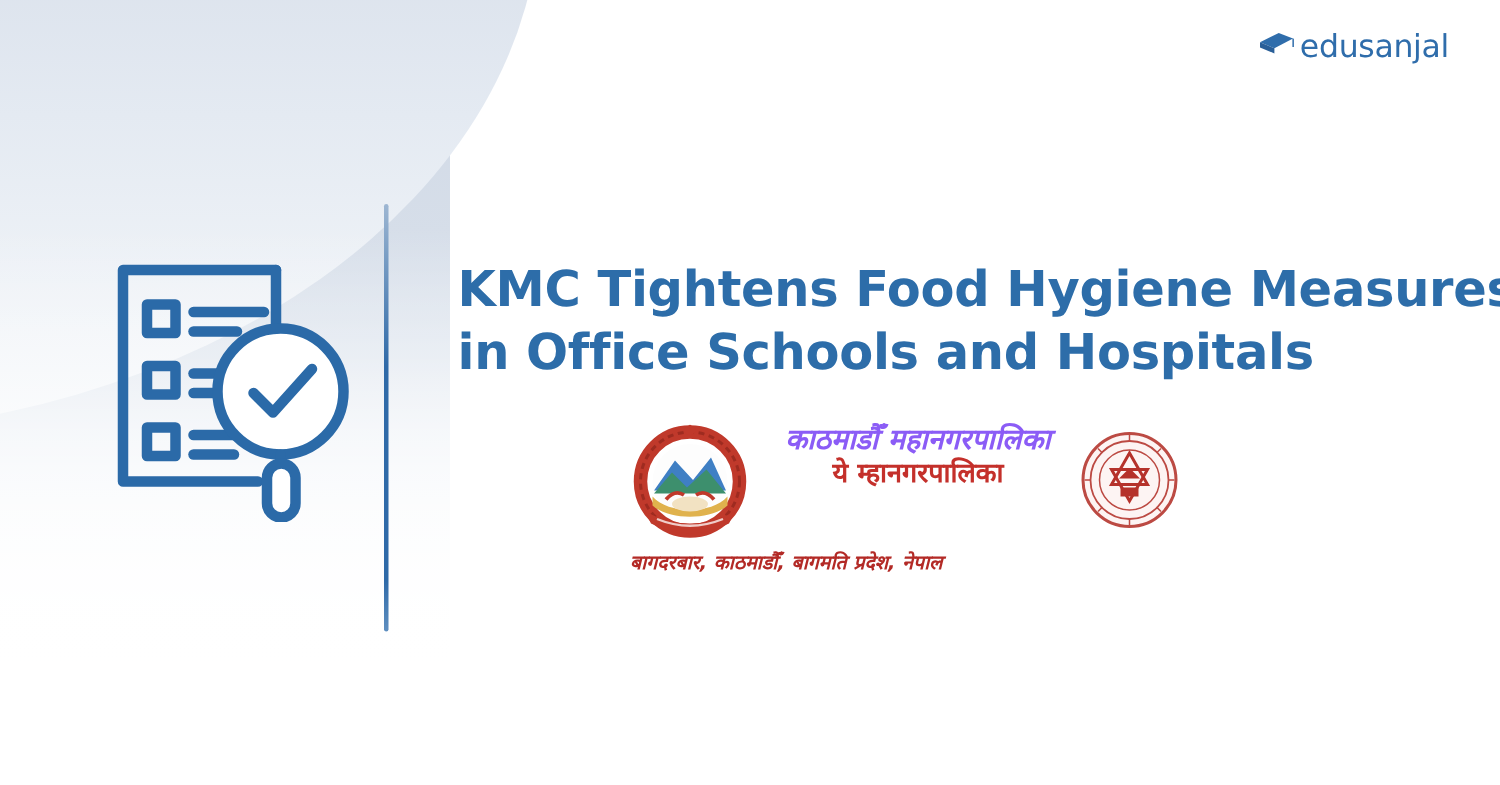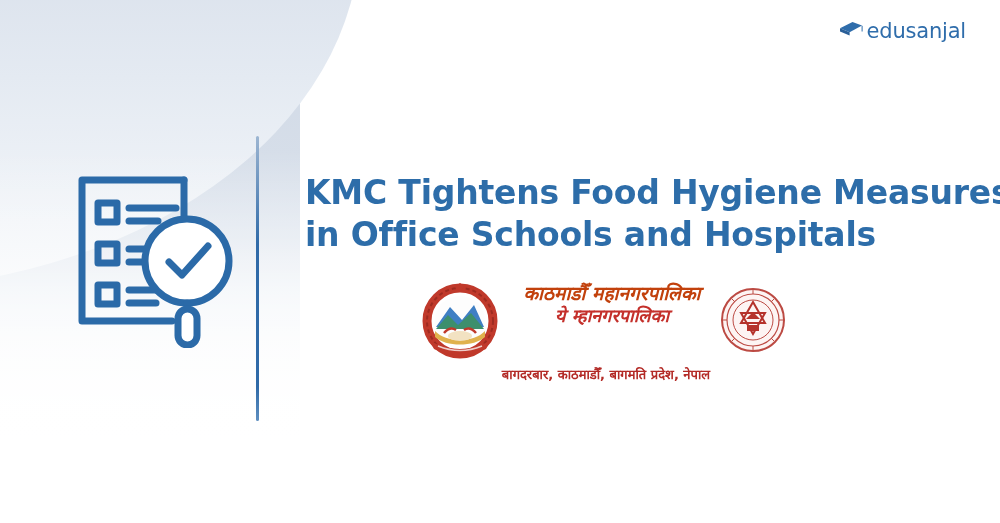--- a/index.html
+++ b/index.html
@@ -131,44 +131,43 @@
     letter-spacing: 0.1px;
     line-height: 1.2;
     margin-top: 4px;
     white-space: nowrap;
   }
   .kmc-np1 {
     font-family: "DejaVu Sans", sans-serif;
     font-size: 19px;
     font-weight: 700;
     font-style: italic;
-    color: #c2410c;
+    color: #8b5cf6;
     line-height: 1.15;
     margin-top: 2px;
     white-space: nowrap;
   }
   .kmc-np2 {
     font-family: "DejaVu Sans", sans-serif;
     font-size: 18px;
     font-weight: 700;
-    font-style: italic;
     color: #c4302b;
     line-height: 1.15;
     margin-top: 1px;
     white-space: nowrap;
   }
   .kmc-addr {
     position: absolute;
     left: 0px;
     top: 84px;
     width: 372px;
-    text-align: center;
     font-family: "DejaVu Sans", sans-serif;
     font-size: 13px;
     font-weight: 700;
+    font-style: italic;
     color: #b32a26;
     white-space: nowrap;
   }
 </style>
 </head>
 <body>
 
 <div id="stage">
 
   <div class="bg-layer">

